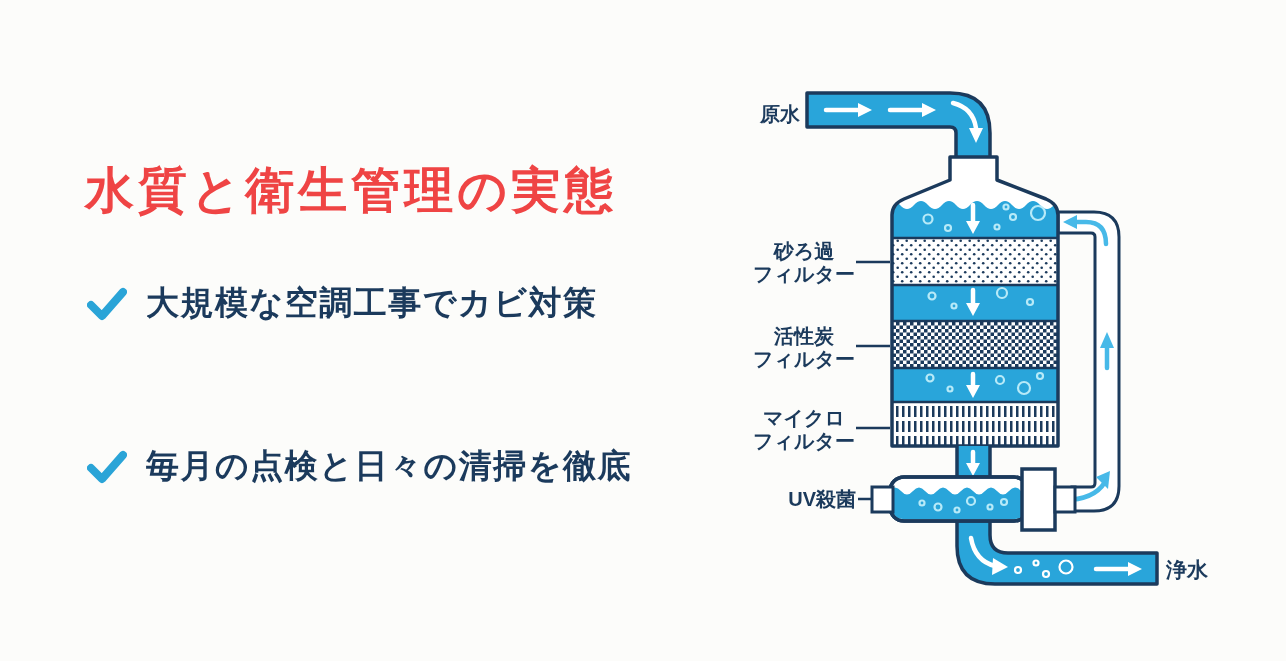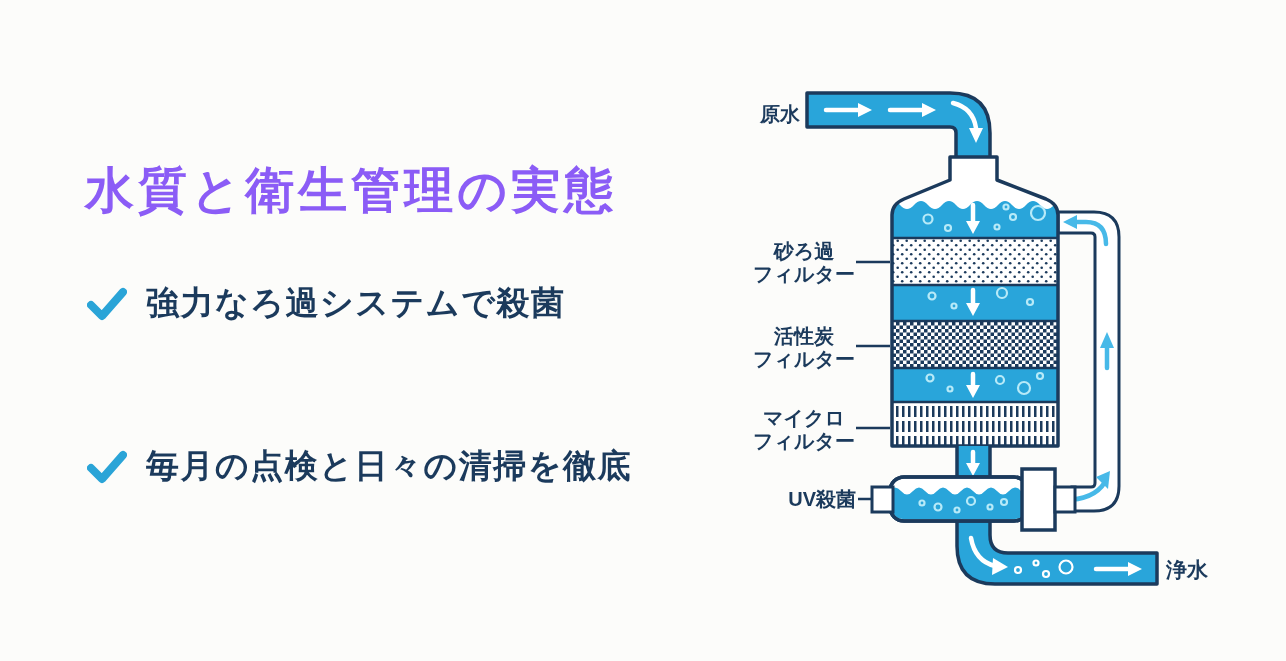--- a/index.html
+++ b/index.html
@@ -8,21 +8,21 @@
     background: #fcfcfa;
     font-family: "Liberation Sans", "DejaVu Sans", sans-serif;
     color: #1b3a5c;
   }
   .slide { position: relative; width: 1286px; height: 661px; }
 
   
   .page-title {
     position: absolute; left: 85px; top: 158px;
     font-size: 49px; font-weight: 800; letter-spacing: 4px;
-    color: #8b5cf6; white-space: nowrap;
+    color: #ef4444; white-space: nowrap;
   }
   .bullet {
     position: absolute; left: 87px;
     display: flex; align-items: center; gap: 19px;
     white-space: nowrap;
   }
   .bullet-1 { top: 281px; }
   .bullet-2 { top: 363px; }
   .bullet-3 { top: 444px; }
   .bullet .check-svg { width: 40px; height: 34px; flex: 0 0 auto; }
@@ -41,21 +41,21 @@
 <body>
 
 <div class="slide">
 
   <h1 class="page-title">水質と衛生管理の実態</h1>
 
   <div class="bullet bullet-1">
     <svg class="check-svg" viewBox="0 0 40 34">
       <path d="M 4,18 L 15,29 L 36,5" fill="none" stroke="#2aa4d7" stroke-width="8" stroke-linecap="round" stroke-linejoin="round"></path>
     </svg>
-    <span class="bullet-text">強力なろ過システムで殺菌</span>
+    <span class="bullet-text">大規模な空調工事でカビ対策</span>
   </div>
 
 
   <div class="bullet bullet-3">
     <svg class="check-svg" viewBox="0 0 40 34">
       <path d="M 4,18 L 15,29 L 36,5" fill="none" stroke="#2aa4d7" stroke-width="8" stroke-linecap="round" stroke-linejoin="round"></path>
     </svg>
     <span class="bullet-text">毎月の点検と日々の清掃を徹底</span>
   </div>
 

